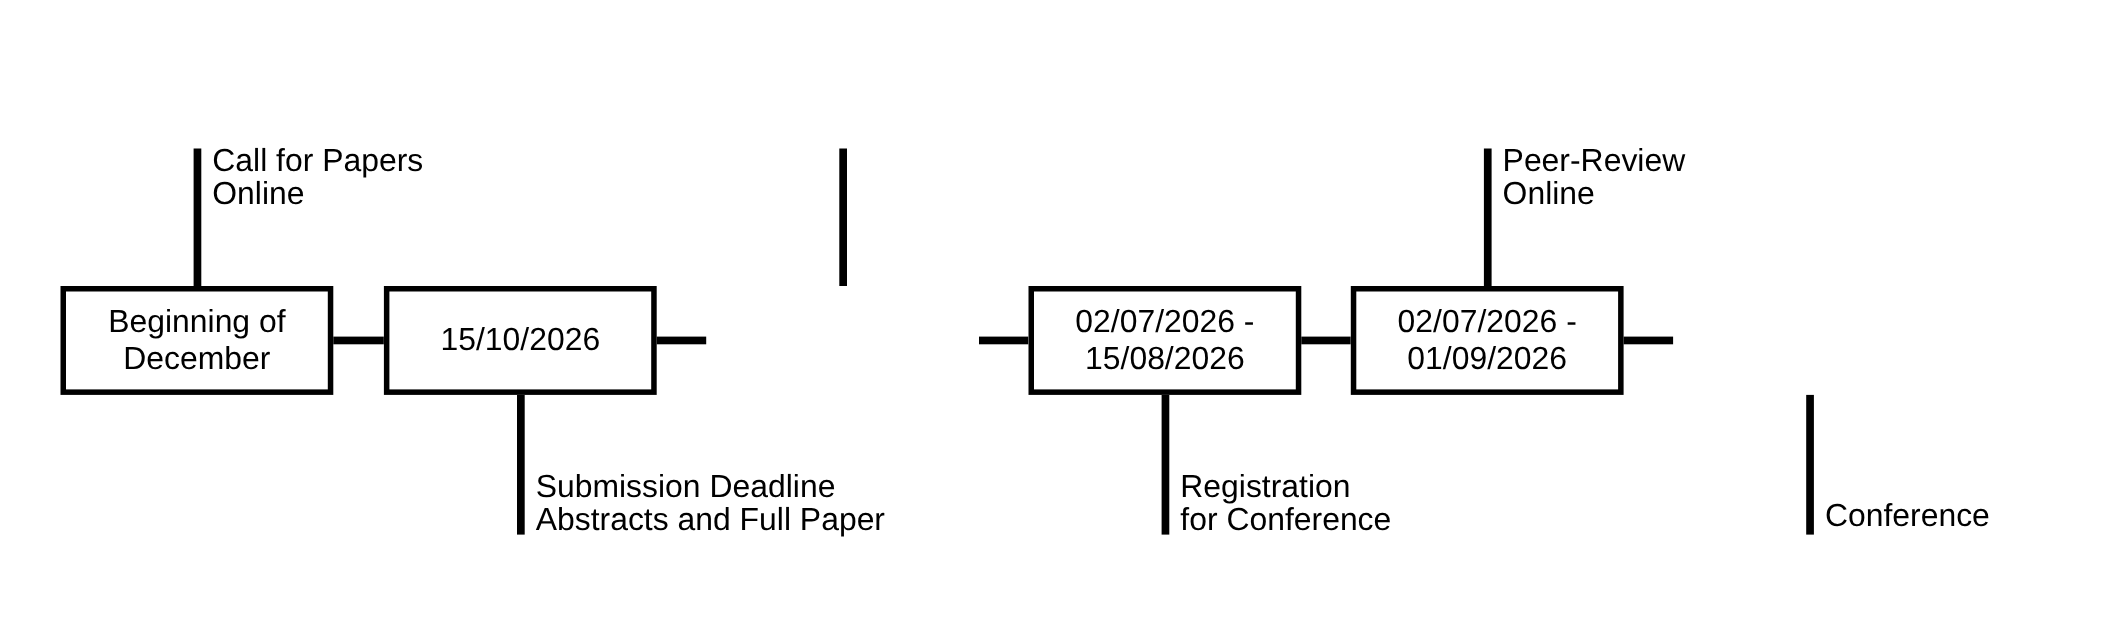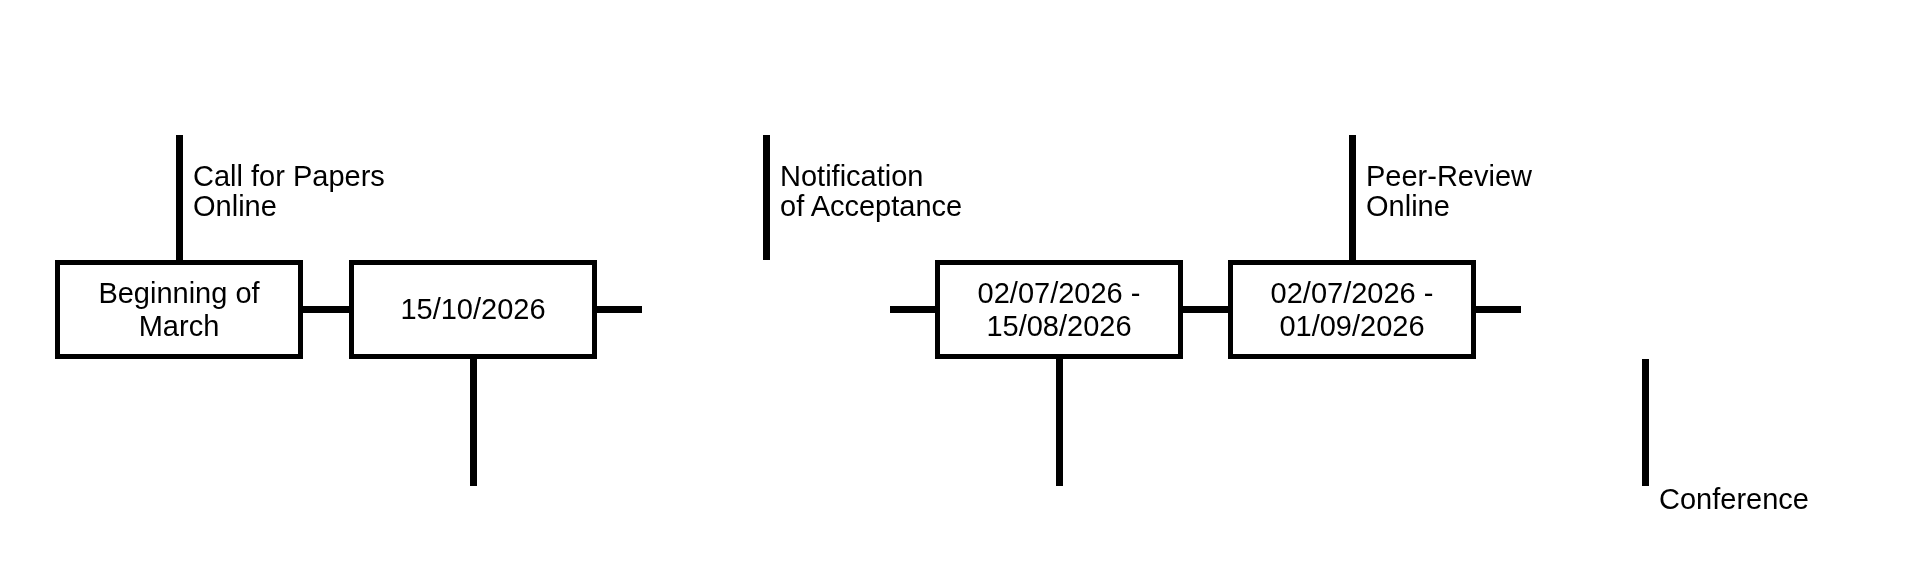--- a/index.html
+++ b/index.html
@@ -43,55 +43,56 @@
     background: #000000;
   }
   .vline.up   { top: 135px; height: 125px; }
   .vline.down { top: 359px; height: 127px; }
   .label {
     position: absolute;
     font-size: 29px;
     line-height: 30px;
     white-space: pre-line;
     text-align: left;
-    margin-top: 30px;
   }
   .label.top        { top: 131px; }
   .label.bottom-two { top: 428px; }
   .label.bottom-one { top: 454px; }
 </style>
 </head>
 <body>
 
 <div class="canvas">
 
   <div class="vline up" style="left:176px"></div>
   <div class="label top" style="left:193px">Call for Papers
 Online</div>
   <div class="box" style="left:55px">
     <span>Beginning of
-March</span>
+December</span>
   </div>
 
   <div class="hline" style="left:303px;width:46px"></div>
 
   <div class="vline down" style="left:470px"></div>
+  <div class="label bottom-two" style="left:487px">Submission Deadline
+Abstracts and Full Paper</div>
   <div class="box" style="left:349px">
     <span>15/10/2026</span>
   </div>
 
   <div class="hline" style="left:597px;width:45px"></div>
 
   <div class="vline up" style="left:763px"></div>
-  <div class="label top" style="left:780px">Notification
-of Acceptance</div>
 
   <div class="hline" style="left:890px;width:45px"></div>
 
   <div class="vline down" style="left:1056px"></div>
+  <div class="label bottom-two" style="left:1073px">Registration
+for Conference</div>
   <div class="box" style="left:935px">
     <span>02/07/2026 -
 15/08/2026</span>
   </div>
 
   <div class="hline" style="left:1183px;width:45px"></div>
 
   <div class="vline up" style="left:1349px"></div>
   <div class="label top" style="left:1366px">Peer-Review
 Online</div>

